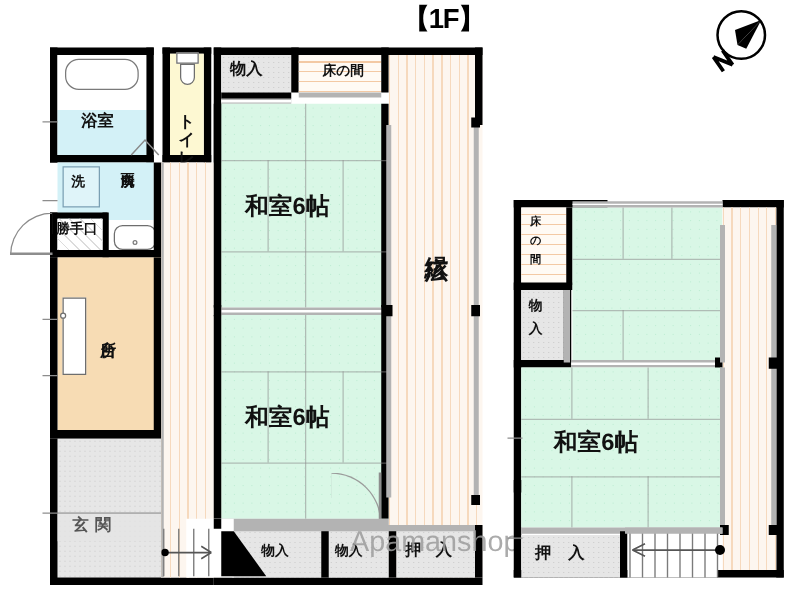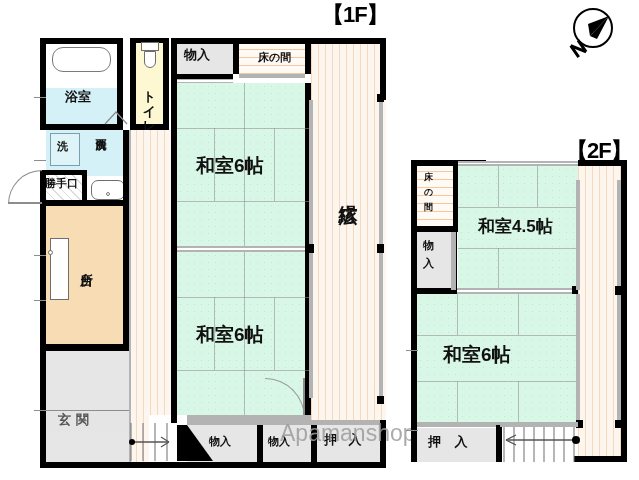--- a/index.html
+++ b/index.html
@@ -222,21 +222,20 @@
       <line x1="38" y1="8" x2="38" y2="46"></line>
     </g>
     <polygon points="48,10 58,10 84,46 48,46" fill="#000"></polygon>
     <line x1="2" y1="27" x2="40" y2="27" stroke="#555" stroke-width="1.4"></line>
     <circle cx="3" cy="27" r="3" fill="#000"></circle>
     <path d="M40,27 L32,22 M40,27 L32,32" stroke="#555" stroke-width="1.2" fill="none"></path>
   </svg>
 
   <div class="watermark" style="left:280px;top:420px;">Apamanshop</div>
 
-  <div class="lbl floor-tag" style="left:566px;top:140px;">【2F】</div>
 
   <div class="abs wall" style="left:411px;top:160px;width:6px;height:302px;"></div>
   <div class="abs wall" style="left:411px;top:160px;width:75px;height:6px;"></div>
   <div class="abs wall" style="left:411px;top:456px;width:216px;height:6px;"></div>
   <div class="abs wall" style="left:621px;top:160px;width:6px;height:302px;"></div>
   <div class="abs wall" style="left:578px;top:160px;width:49px;height:6px;"></div>
 
   <div class="abs tokonoma" style="left:417px;top:166px;width:36px;height:62px;"></div>
   <div class="abs wall" style="left:453px;top:166px;width:5px;height:62px;"></div>
   <div class="abs wall" style="left:411px;top:226px;width:47px;height:6px;"></div>
@@ -250,21 +249,20 @@
   <div class="abs sash" style="left:451px;top:232px;width:5px;height:58px;"></div>
   <div class="lbl lbl-sm" style="left:423px;top:240px;">物</div>
   <div class="lbl lbl-sm" style="left:423px;top:258px;">入</div>
 
   <div class="abs tatami-dots" style="left:458px;top:166px;width:120px;height:122px;"></div>
   <div class="abs thinline" style="left:458px;top:207px;width:120px;height:1.2px;opacity:.55;"></div>
   <div class="abs thinline" style="left:458px;top:248px;width:120px;height:1.2px;opacity:.55;"></div>
   <div class="abs thinline" style="left:498px;top:166px;width:1.2px;height:41px;opacity:.55;"></div>
   <div class="abs thinline" style="left:498px;top:248px;width:1.2px;height:40px;opacity:.55;"></div>
   <div class="abs thinline" style="left:537px;top:166px;width:1.2px;height:41px;opacity:.55;"></div>
-  <div class="lbl lbl-room" style="left:478px;top:218px;font-size:17px;">和室4.5帖</div>
   <div class="abs sash" style="left:458px;top:161px;width:120px;height:5px;"></div>
   <div class="abs sashline" style="left:458px;top:162.6px;width:120px;height:1.4px;"></div>
 
   <div class="abs sash" style="left:457px;top:288px;width:121px;height:6px;"></div>
   <div class="abs sashline" style="left:457px;top:290px;width:121px;height:1.6px;"></div>
   <div class="abs wall" style="left:572px;top:286px;width:7px;height:9px;"></div>
 
   <div class="abs tatami-dots" style="left:417px;top:294px;width:161px;height:128px;"></div>
   <div class="abs thinline" style="left:417px;top:335px;width:161px;height:1.2px;opacity:.55;"></div>
   <div class="abs thinline" style="left:417px;top:381px;width:161px;height:1.2px;opacity:.55;"></div>

